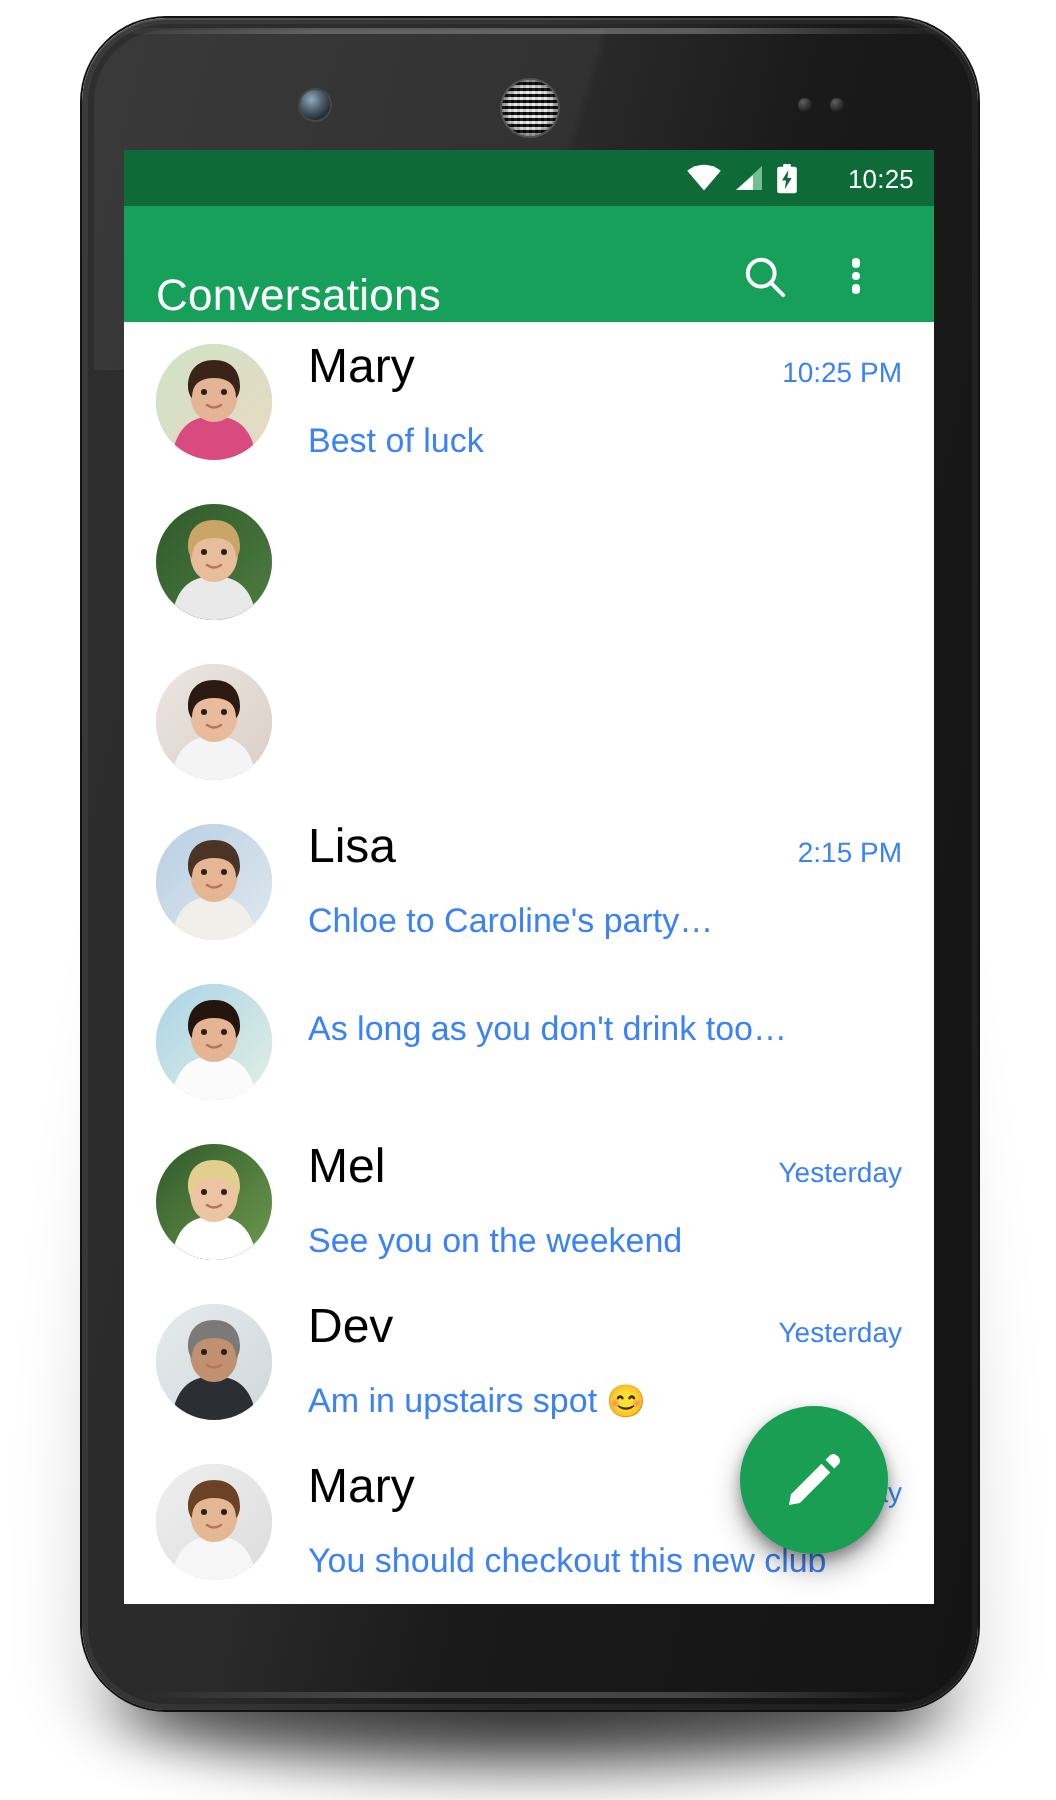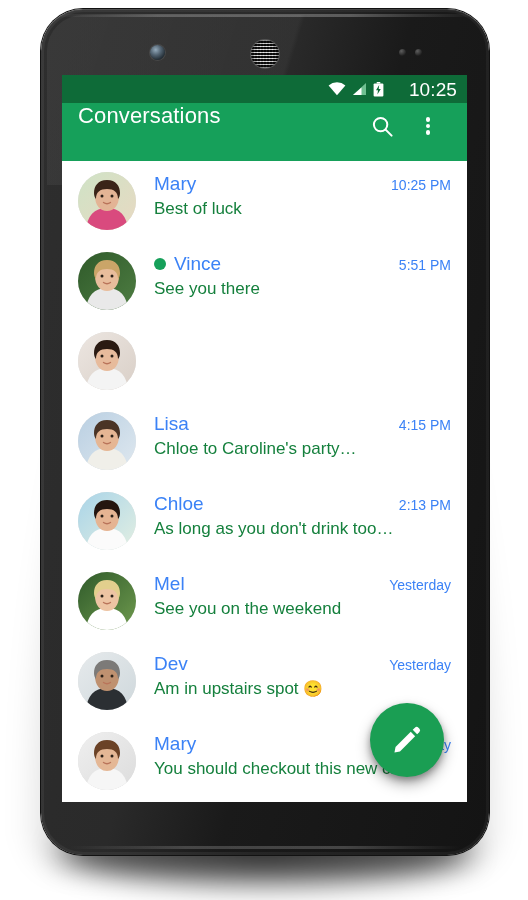--- a/index.html
+++ b/index.html
@@ -85,26 +85,26 @@
     background:#ffffff; overflow:hidden;
   }
 
   
   .statusbar{
     position:relative; height:28px; background:#0e6b38;
     display:flex; align-items:center; justify-content:flex-end;
     padding-right:10px; gap:6px;
   }
   .sb-icon{ display:block; }
-  .sb-clock{ color:#fff; font-size:19px; letter-spacing:.1px; line-height:1; margin-left:19px; }
+  .sb-clock{ color:#fff; font-size:13px; letter-spacing:.1px; line-height:1; margin-left:19px; }
 
   
   .appbar{
     position:relative; height:58px; background:#16a05a;
-    display:flex; align-items:flex-start; padding:0 16px;
+    display:flex; align-items:flex-end; padding:0 16px;
   }
   .appbar-title{
     color:#ffffff; font-size:22px; font-weight:400; letter-spacing:.15px; flex:1;
   }
   .appbar-action{
     width:46px; height:46px; display:flex; align-items:center; justify-content:center;
     cursor:pointer;
   }
   .overflow-dot{ width:4.5px; height:4.5px; border-radius:50%; background:#fff; margin:2.2px 0; }
 
@@ -118,28 +118,28 @@
     position:relative; background:#ddd;
   }
   .avatar svg{ display:block; width:58px; height:58px; }
   .row-body{ flex:1; min-width:0; padding-left:18px; position:relative; }
   .row-top{ display:flex; align-items:baseline; }
   .dot-online{
     width:12px; height:12px; border-radius:50%; background:#16a05a;
     margin-right:8px; align-self:center; flex:0 0 12px; position:relative; top:-1px;
   }
   .row-name{
-    font-size:19px; color:#3b82f6; line-height:24px; white-space:nowrap;
+    font-size:24px; color:#000000; line-height:24px; white-space:nowrap;
   }
   .row-time{
     margin-left:auto; font-size:14px; color:#3b82f6; line-height:24px; white-space:nowrap;
     padding-left:8px;
   }
   .row-preview{
-    font-size:17px; color:#15803d; line-height:24px; margin-top:0;
+    font-size:17px; color:#3b82f6; line-height:24px; margin-top:11px;
     white-space:nowrap; overflow:hidden;
   }
   .emoji{ font-size:16px; }
 
   
   .fab{
     position:absolute; left:308px; top:628px; width:74px; height:74px; border-radius:50%;
     background:#1a9e53;
     box-shadow:0 7px 14px rgba(0,0,0,0.34), 0 3px 6px rgba(0,0,0,0.26);
     display:flex; align-items:center; justify-content:center; cursor:pointer; z-index:5;
@@ -241,28 +241,20 @@
                 </defs>
     <rect width="58" height="58" fill="url(#g1)"></rect>
     <path d="M29 36 c13 0 20 8 21 22 H8 c1-14 8-22 21-22z" fill="#e9e9e9"></path>
     <path d="M29 10 c8 0 12 6 12 14 c0 9-5 15-12 15 s-12-6-12-15 c0-8 4-14 12-14z" fill="#e8bd9c"></path>
     <path d="M29 8 c9 0 13 6 13 13 c0 3-1 5-2 6 c0-7-4-10-11-10 s-11 3-11 10 c-1-1-2-3-2-6 c0-7 4-13 13-13z" fill="#caa568"></path>
     <circle cx="24" cy="24" r="1.5" fill="#2a2018"></circle>
     <circle cx="34" cy="24" r="1.5" fill="#2a2018"></circle>
     <path d="M25.5 30.5 q3.5 2.5 7 0" fill="none" stroke="#b9745a" stroke-width="1.3" stroke-linecap="round"></path>
   </svg>
             </div>
-     <div class="row-body">
-       <div class="row-top">
-         <span class="dot-online"></span>
-         <span class="row-name">Vince</span>
-         <span class="row-time">5:51 PM</span>
-       </div>
-       <div class="row-preview"><span>See you there</span><span class="emoji"></span></div>
-     </div>
           </div>
           <div class="row">
             <div class="avatar">
               <svg viewBox="0 0 58 58">
     <defs>
                   <linearGradient id="g2" x1="0" y1="0" x2="1" y2="1">
       <stop offset="0" stop-color="#ece6e1"></stop>
                     <stop offset="1" stop-color="#d9cfc7"></stop>
     </linearGradient>
                 </defs>
@@ -291,21 +283,21 @@
     <path d="M29 8 c9 0 13 6 13 13 c0 3-1 5-2 6 c0-7-4-10-11-10 s-11 3-11 10 c-1-1-2-3-2-6 c0-7 4-13 13-13z" fill="#4a3426"></path>
     <circle cx="24" cy="24" r="1.5" fill="#2a2018"></circle>
     <circle cx="34" cy="24" r="1.5" fill="#2a2018"></circle>
     <path d="M25.5 30.5 q3.5 2.5 7 0" fill="none" stroke="#b9745a" stroke-width="1.3" stroke-linecap="round"></path>
   </svg>
             </div>
      <div class="row-body">
        <div class="row-top">
 
          <span class="row-name">Lisa</span>
-         <span class="row-time">4:15 PM</span>
+         <span class="row-time">2:15 PM</span>
        </div>
        <div class="row-preview"><span>Chloe to Caroline's party…</span><span class="emoji"></span></div>
      </div>
           </div>
           <div class="row">
             <div class="avatar">
               <svg viewBox="0 0 58 58">
     <defs>
                   <linearGradient id="g4" x1="0" y1="0" x2="1" y2="1">
       <stop offset="0" stop-color="#a9d4e8"></stop>
@@ -315,25 +307,20 @@
     <rect width="58" height="58" fill="url(#g4)"></rect>
     <path d="M29 36 c13 0 20 8 21 22 H8 c1-14 8-22 21-22z" fill="#fbfbfb"></path>
     <path d="M29 10 c8 0 12 6 12 14 c0 9-5 15-12 15 s-12-6-12-15 c0-8 4-14 12-14z" fill="#e5b492"></path>
     <path d="M29 8 c9 0 13 6 13 13 c0 3-1 5-2 6 c0-7-4-10-11-10 s-11 3-11 10 c-1-1-2-3-2-6 c0-7 4-13 13-13z" fill="#24160f"></path>
     <circle cx="24" cy="24" r="1.5" fill="#2a2018"></circle>
     <circle cx="34" cy="24" r="1.5" fill="#2a2018"></circle>
     <path d="M25.5 30.5 q3.5 2.5 7 0" fill="none" stroke="#b9745a" stroke-width="1.3" stroke-linecap="round"></path>
   </svg>
             </div>
      <div class="row-body">
-       <div class="row-top">
-
-         <span class="row-name">Chloe</span>
-         <span class="row-time">2:13 PM</span>
-       </div>
        <div class="row-preview"><span>As long as you don't drink too…</span><span class="emoji"></span></div>
      </div>
           </div>
           <div class="row">
             <div class="avatar">
               <svg viewBox="0 0 58 58">
     <defs>
                   <linearGradient id="g5" x1="0" y1="0" x2="1" y2="1">
       <stop offset="0" stop-color="#2f5a2a"></stop>
                     <stop offset="1" stop-color="#6f9a4e"></stop>

